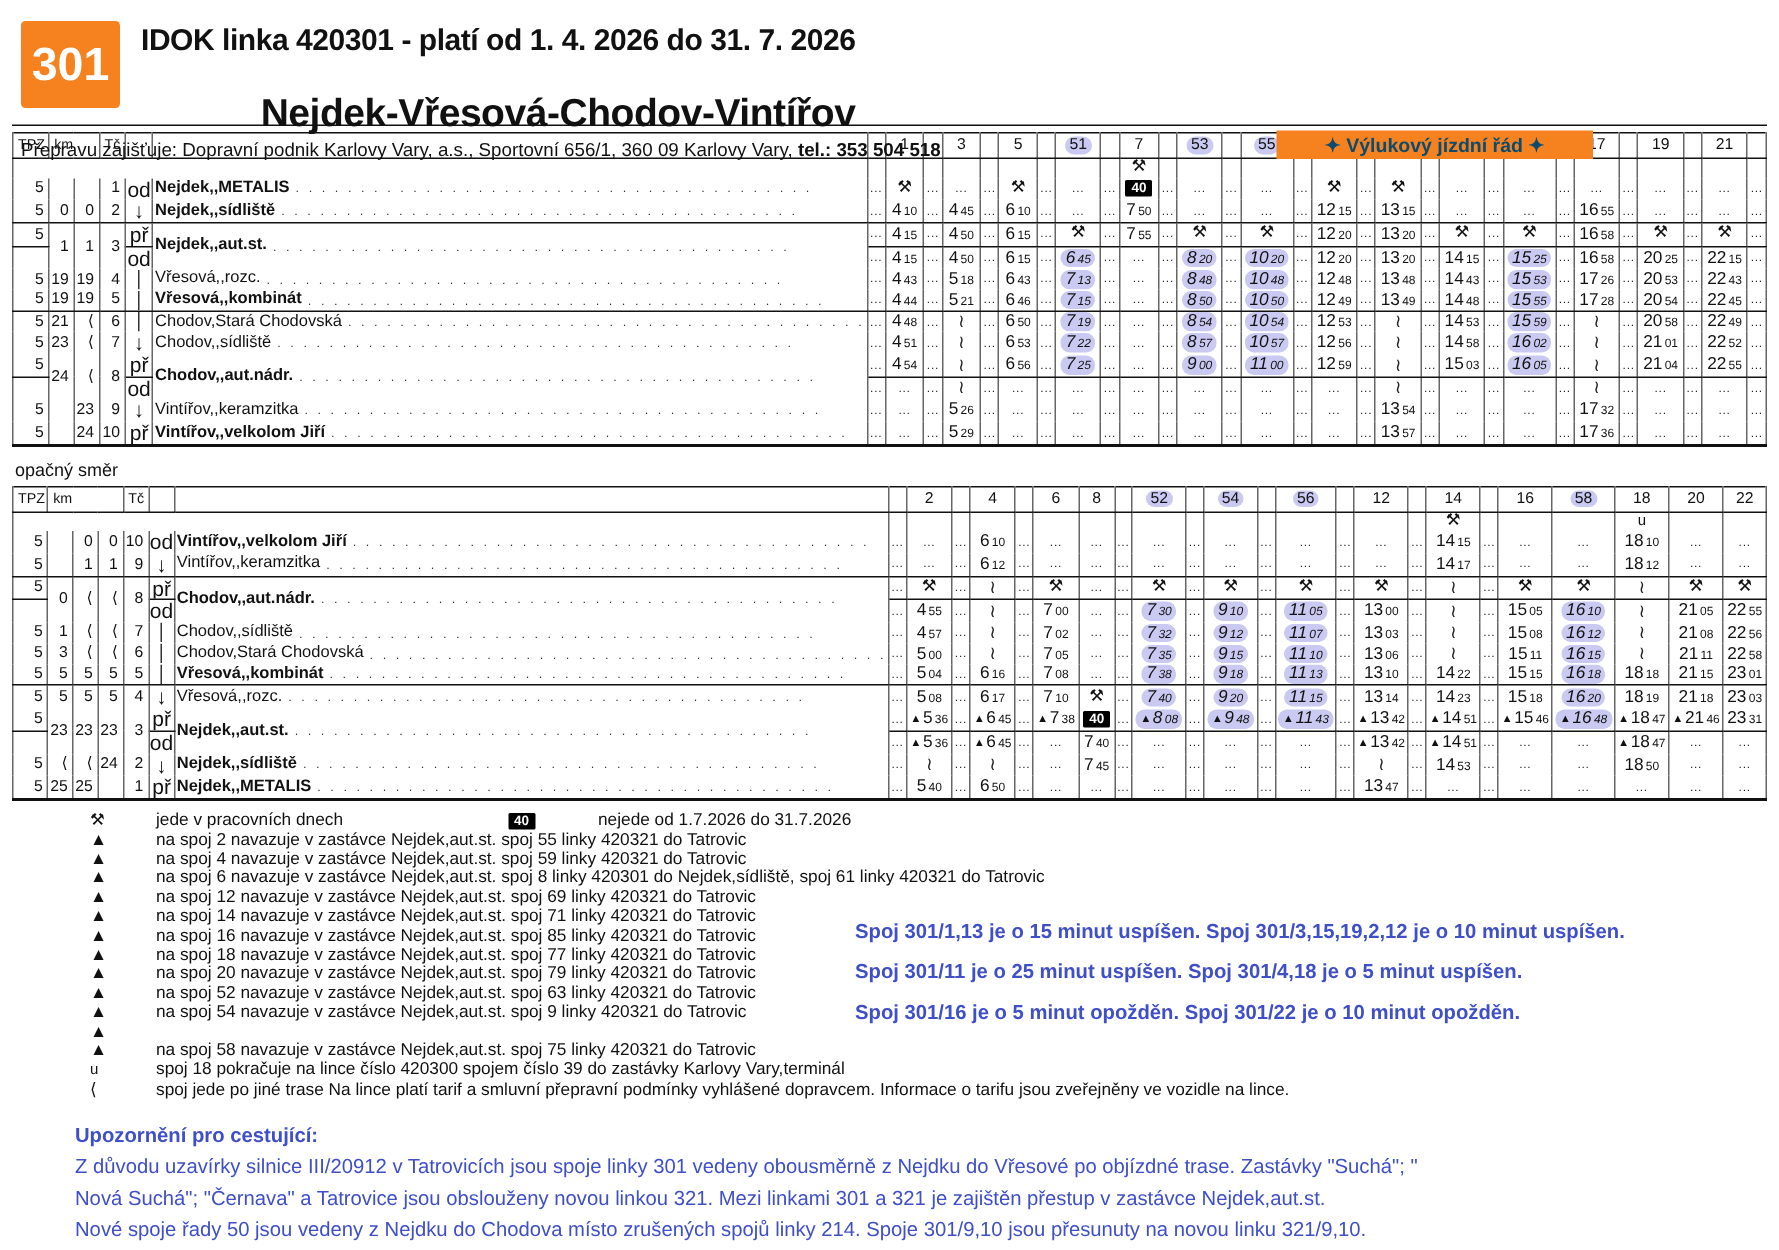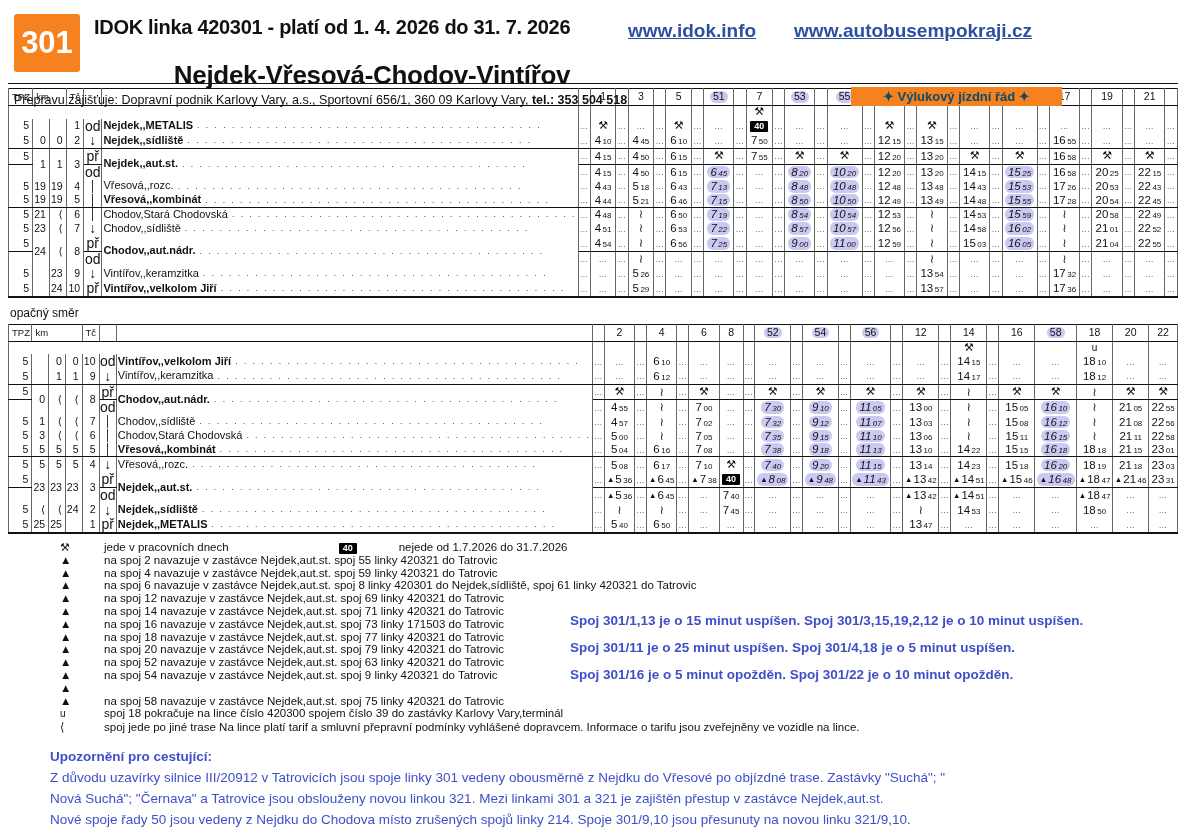--- a/index.html
+++ b/index.html
@@ -76,24 +76,20 @@
 </head>
 <body>
 
 <div class="header">
   <div class="badge301">301</div>
   <div class="titles">
     <div class="title1">IDOK linka 420301 - platí od 1. 4. 2026 do 31. 7. 2026</div>
     <div class="title2">Nejdek-Vřesová-Chodov-Vintířov</div>
   </div>
   <div class="operator"><span>Přepravu zajišťuje: Dopravní podnik Karlovy Vary, a.s., Sportovní 656/1, 360 09 Karlovy Vary, </span><b>tel.: 353 504 518</b></div>
-  <div class="links">
-    <a href="#">www.idok.info</a>
-    <a href="#">www.autobusempokraji.cz</a>
-  </div>
   <div class="vyluka">✦  Výlukový jízdní řád  ✦</div>
 </div>
 
 <div id="t1mount">
     <table class="tt">
       <colgroup>
         <col style="width: 28px;">
         <col style="width: 17px;">
         <col style="width: 17px;">
         <col style="width: 20px;">
@@ -1246,21 +1242,21 @@
       <div class="lrow">
         <span class="lsym"><span class="tri2">▲</span></span>
         <span class="ltext">na spoj 12 navazuje v zastávce Nejdek,aut.st.  spoj 69 linky 420321 do Tatrovic</span>
       </div>
       <div class="lrow">
         <span class="lsym"><span class="tri2">▲</span></span>
         <span class="ltext">na spoj 14 navazuje v zastávce Nejdek,aut.st.  spoj 71 linky 420321 do Tatrovic</span>
       </div>
       <div class="lrow">
         <span class="lsym"><span class="tri2">▲</span></span>
-        <span class="ltext">na spoj 16 navazuje v zastávce Nejdek,aut.st.  spoj 73 linky 171503 do Tatrovic</span>
+        <span class="ltext">na spoj 16 navazuje v zastávce Nejdek,aut.st.  spoj 85 linky 420321 do Tatrovic</span>
       </div>
       <div class="lrow">
         <span class="lsym"><span class="tri2">▲</span></span>
         <span class="ltext">na spoj 18 navazuje v zastávce Nejdek,aut.st.  spoj 77 linky 420321 do Tatrovic</span>
       </div>
       <div class="lrow">
         <span class="lsym"><span class="tri2">▲</span></span>
         <span class="ltext">na spoj 20 navazuje v zastávce Nejdek,aut.st.  spoj 79 linky 420321 do Tatrovic</span>
       </div>
       <div class="lrow">

